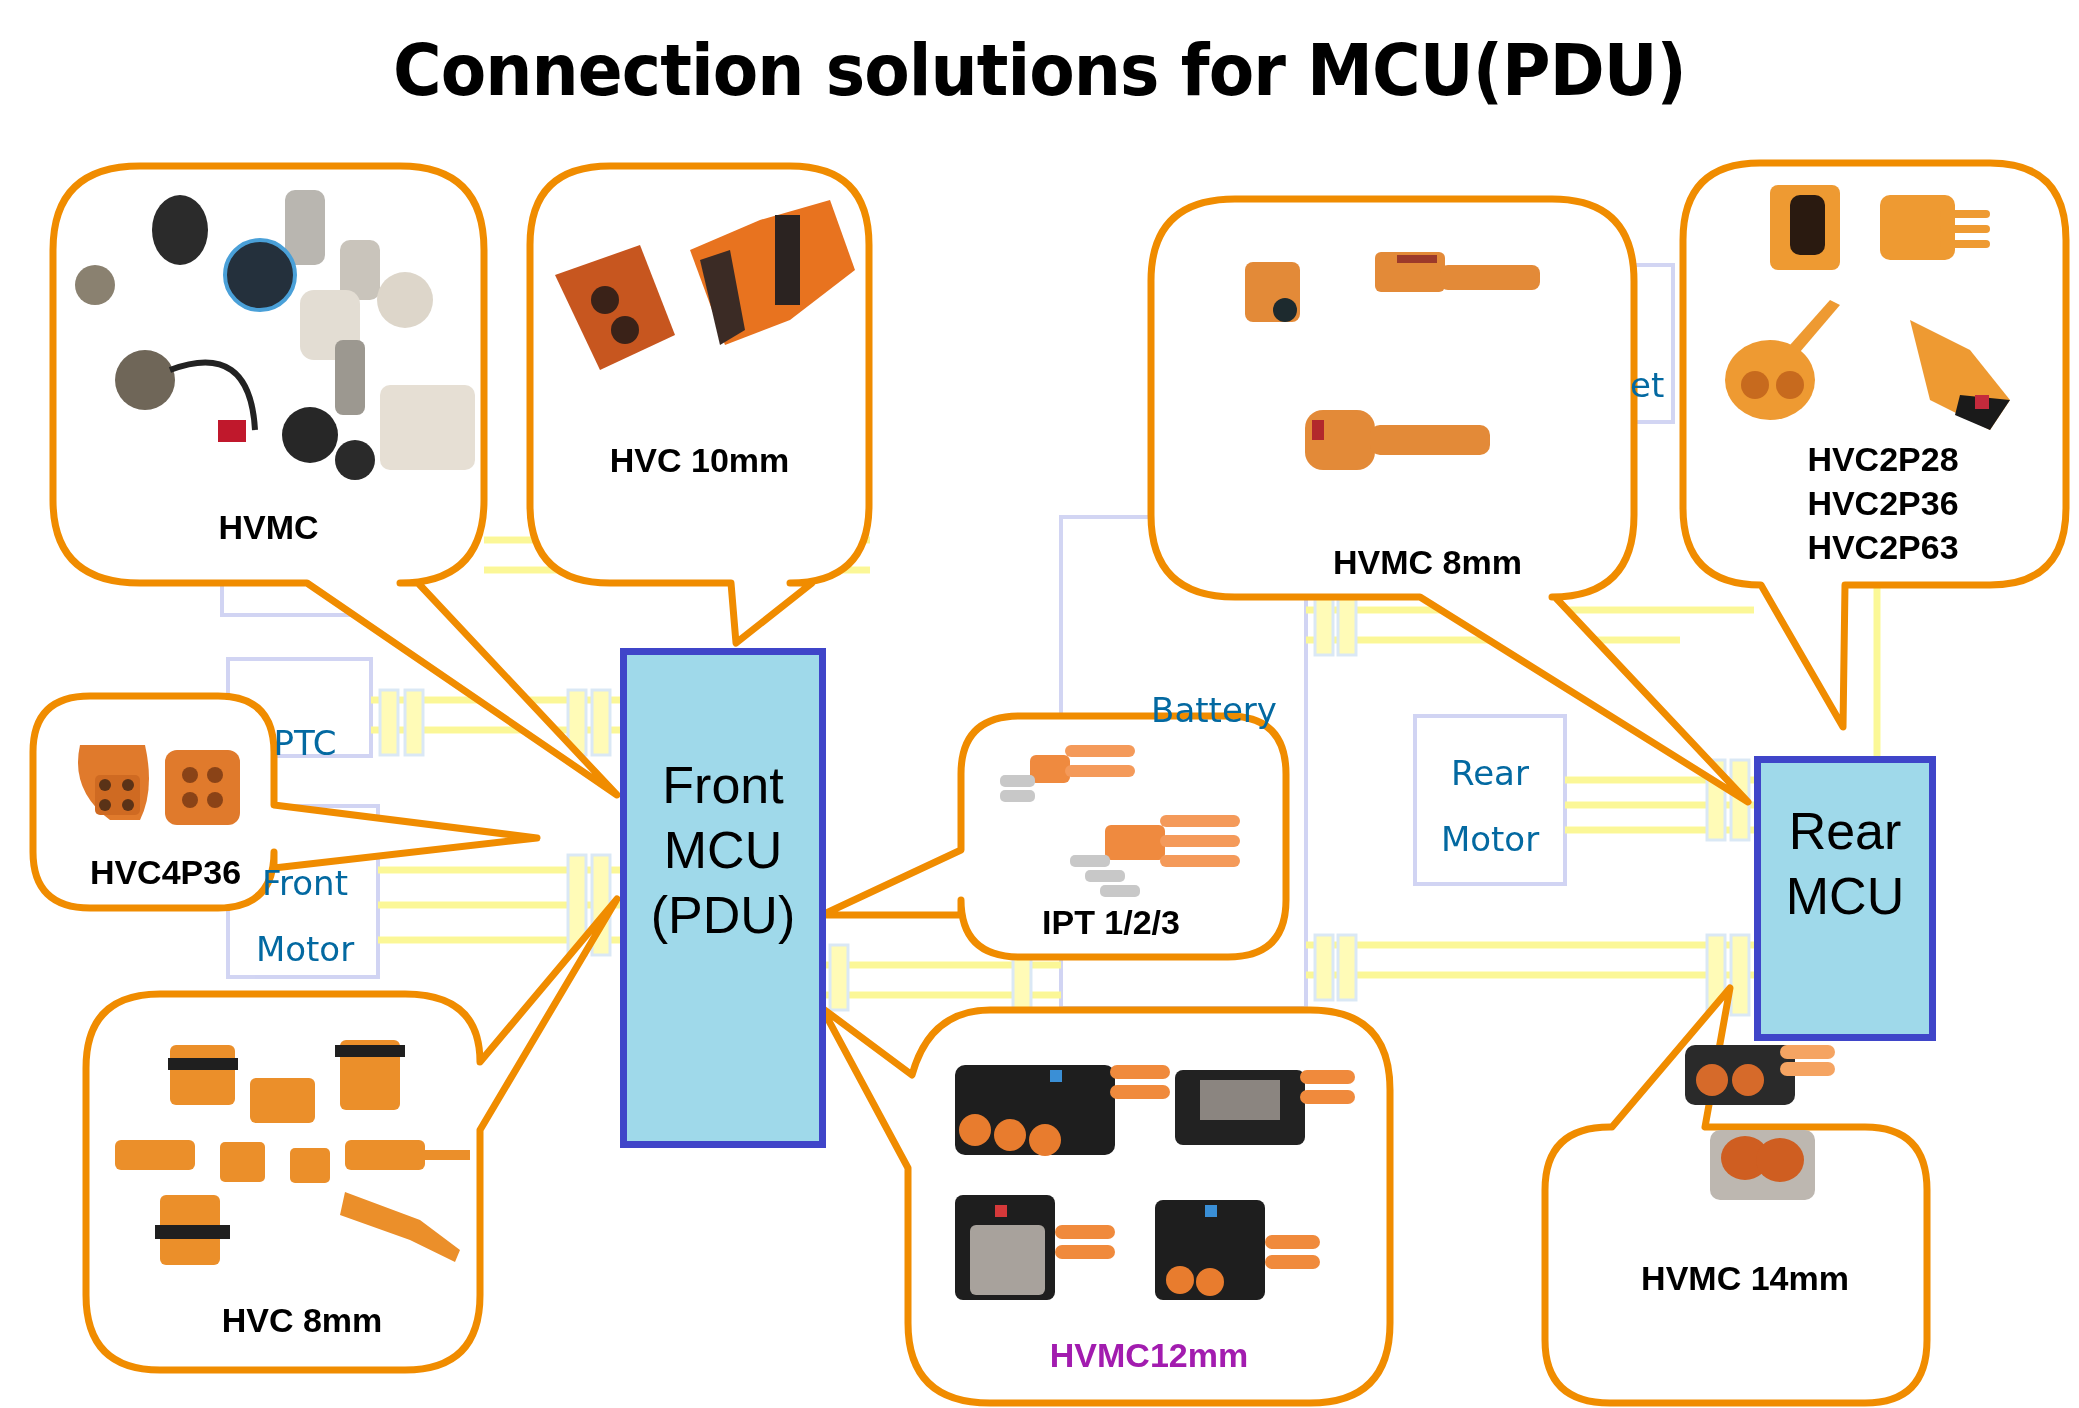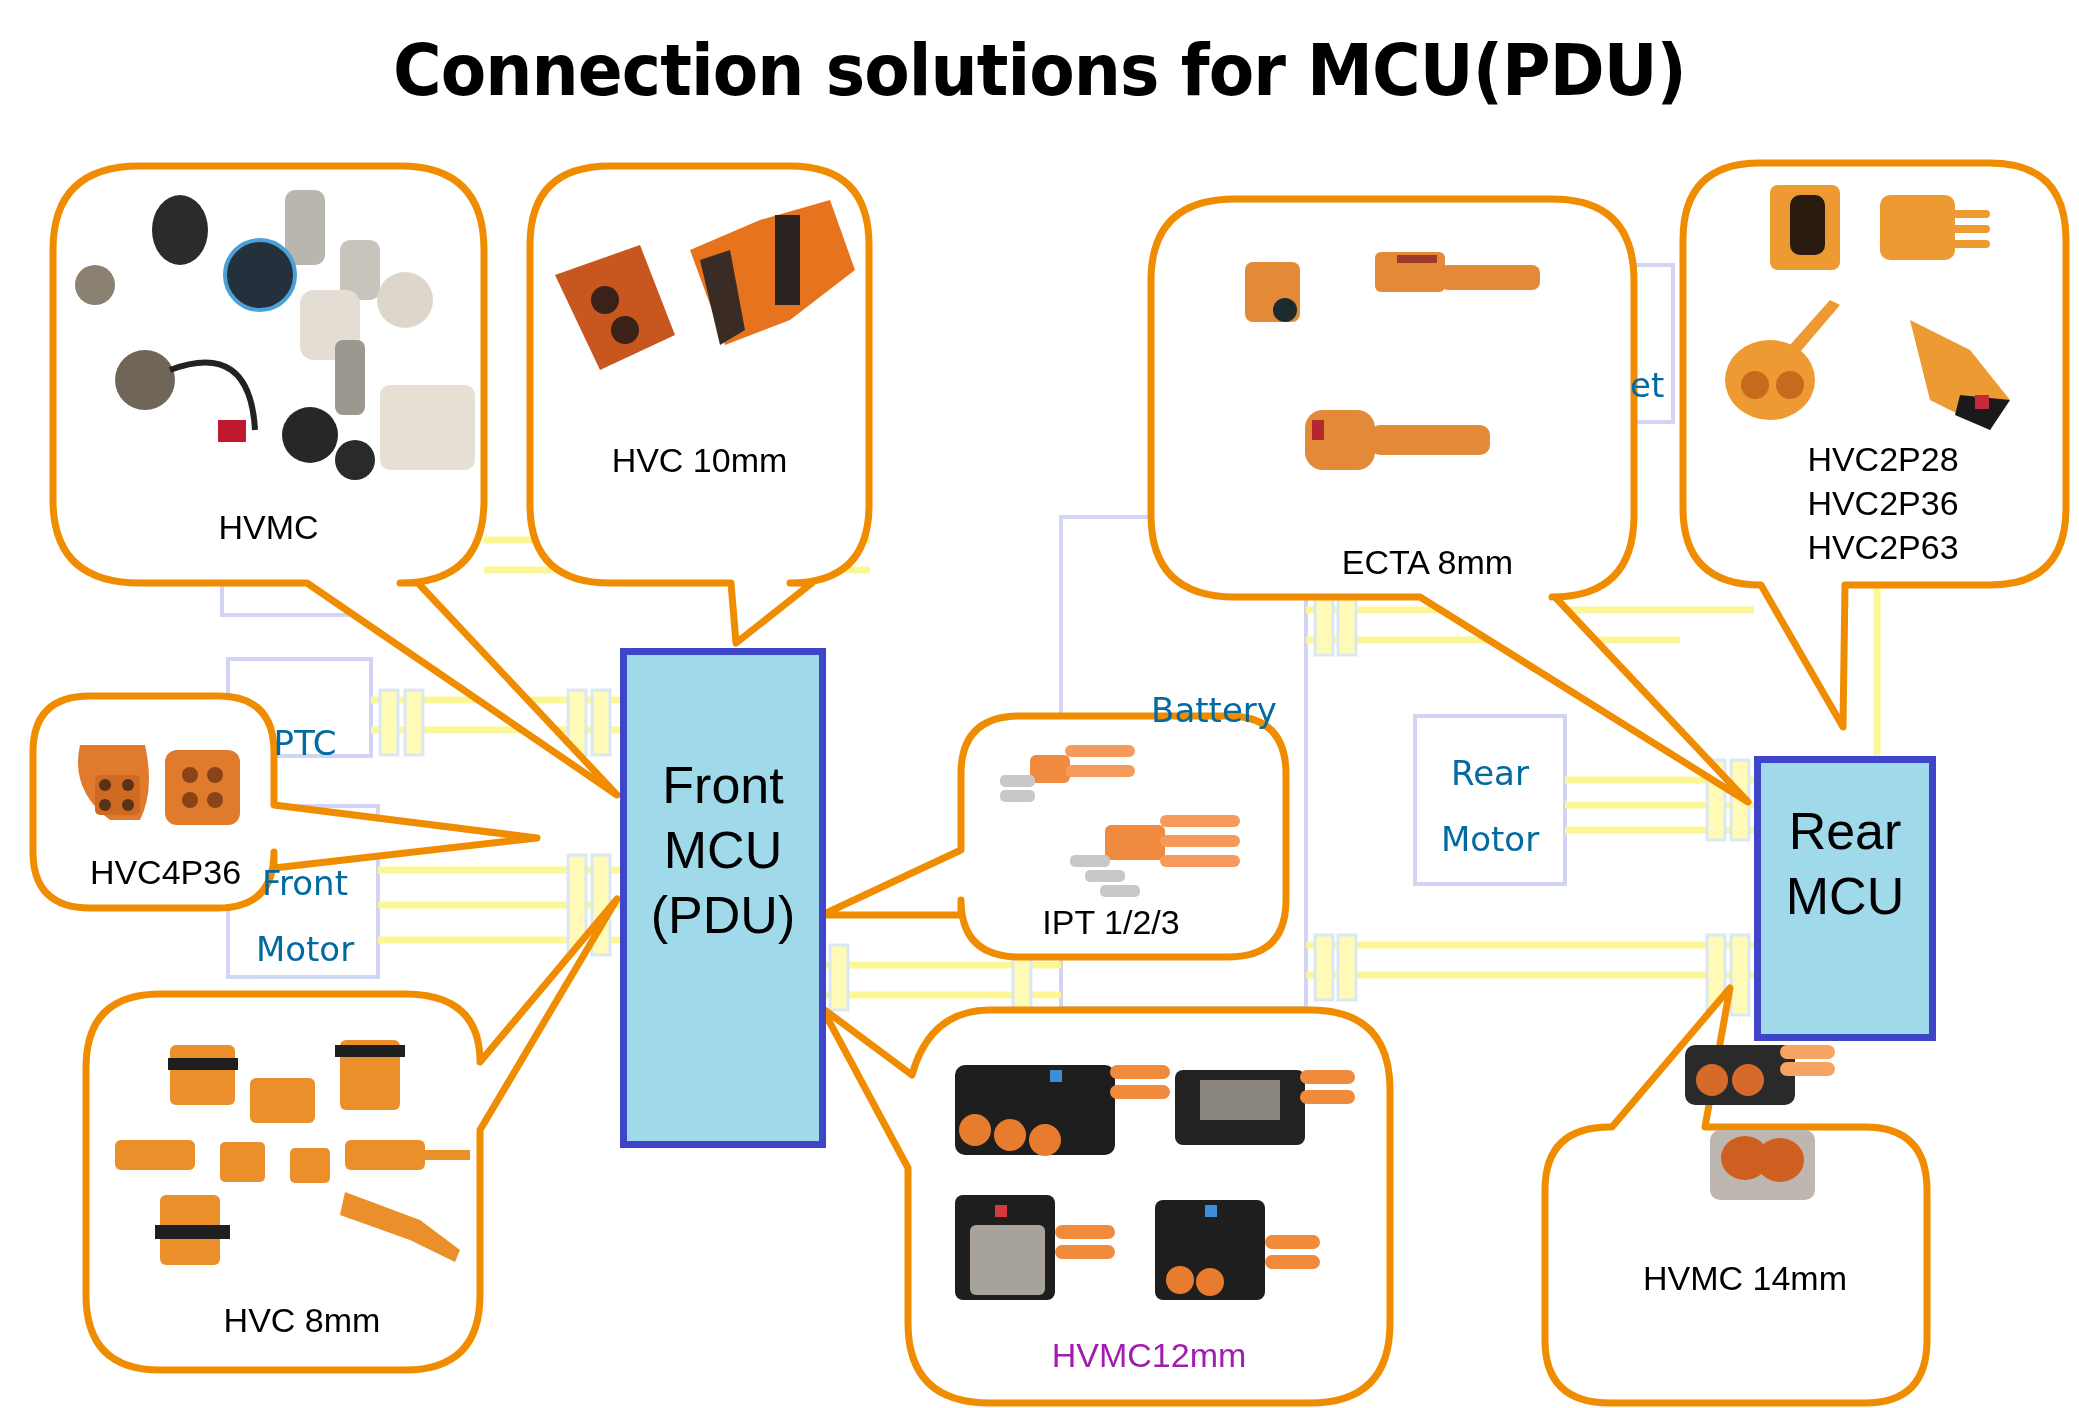--- a/index.html
+++ b/index.html
@@ -1,21 +1,21 @@
 <!DOCTYPE html>
 <html><head>
 <meta charset="utf-8">
 <style>
   html,body{margin:0;padding:0;background:#ffffff;}
   body{width:2079px;height:1408px;position:relative;overflow:hidden;font-family:"Liberation Sans",sans-serif;}
   #title{position:absolute;left:0;top:28px;width:2079px;text-align:center;font-family:"DejaVu Sans",sans-serif;font-weight:bold;font-size:72px;color:#000;letter-spacing:-1px;transform:scaleX(0.92);}
   svg#canvas{position:absolute;left:0;top:0;}
   .bg-label{position:absolute;color:#0369a1;font-family:"DejaVu Sans",sans-serif;font-size:34px;text-align:center;}
   .mcu{position:absolute;background:#9fd9ea;border:7px solid #3f45c9;box-sizing:border-box;display:flex;align-items:center;justify-content:center;text-align:center;color:#000;font-family:"Liberation Sans",sans-serif;font-size:52px;line-height:1.25;white-space:pre-line;}
-  .label{position:absolute;text-align:center;font-family:"Liberation Sans",sans-serif;font-weight:normal;font-size:34px;color:#000;white-space:pre-line;line-height:1.3;}
+  .label{position:absolute;text-align:center;font-family:"Liberation Sans",sans-serif;font-weight:bold;font-size:34px;color:#000;white-space:pre-line;line-height:1.3;}
   .label.blue{color:#a21caf;}
 </style>
 </head>
 <body>
 
 <svg id="canvas" width="2079" height="1408" viewBox="0 0 2079 1408">
 
   <g opacity="0.9">
     <rect x="228" y="659" width="143" height="97" fill="none" stroke="#cdd0f2" stroke-width="4"></rect>
     <rect x="228" y="806" width="150" height="171" fill="none" stroke="#cdd0f2" stroke-width="4"></rect>
@@ -229,17 +229,17 @@
 (PDU)</div>
 <div class="mcu" style="left:1754px;top:756px;width:182px;height:285px;padding-bottom:70px;">Rear
 MCU</div>
 
 <div class="label" style="left:53px;top:505px;width:431px;">HVMC</div>
 <div class="label" style="left:530px;top:438px;width:339px;">HVC 10mm</div>
 <div class="label" style="left:33px;top:850px;width:265px;">HVC4P36</div>
 <div class="label" style="left:86px;top:1298px;width:432px;">HVC 8mm</div>
 <div class="label" style="left:961px;top:900px;width:300px;">IPT 1/2/3</div>
 <div class="label blue" style="left:908px;top:1333px;width:482px;">HVMC12mm</div>
-<div class="label" style="left:1151px;top:540px;width:553px;">ECTA 8mm</div>
+<div class="label" style="left:1151px;top:540px;width:553px;">HVMC 8mm</div>
 <div class="label" style="left:1683px;top:437px;width:400px;line-height:44px;">HVC2P28
 HVC2P36
 HVC2P63</div>
 <div class="label" style="left:1545px;top:1256px;width:400px;">HVMC 14mm</div>
 
 </body></html>

